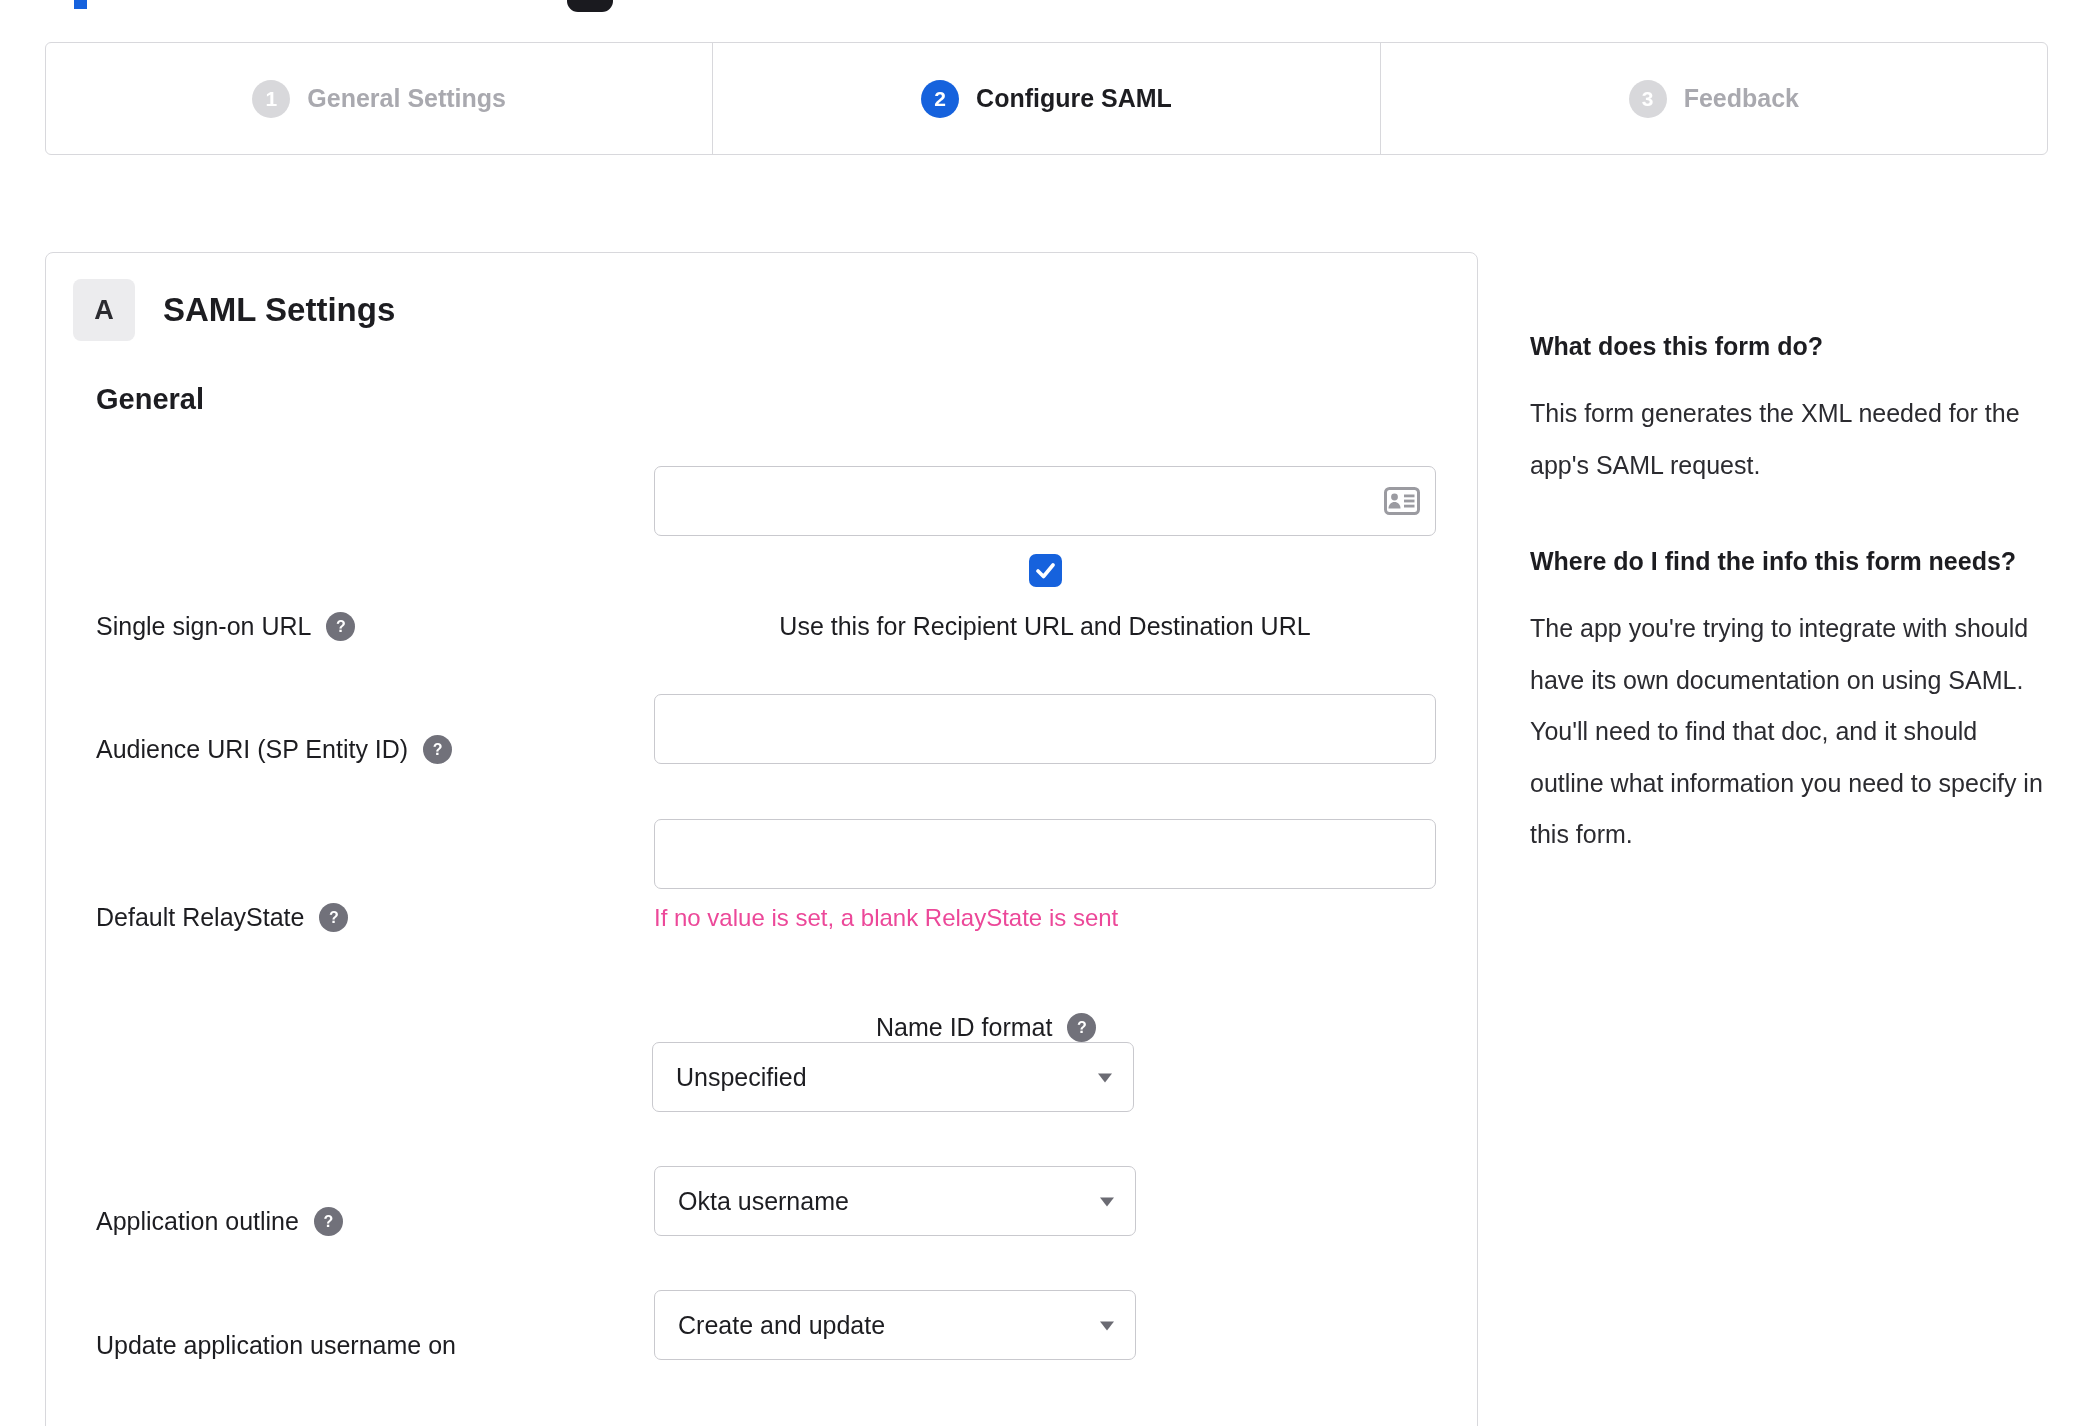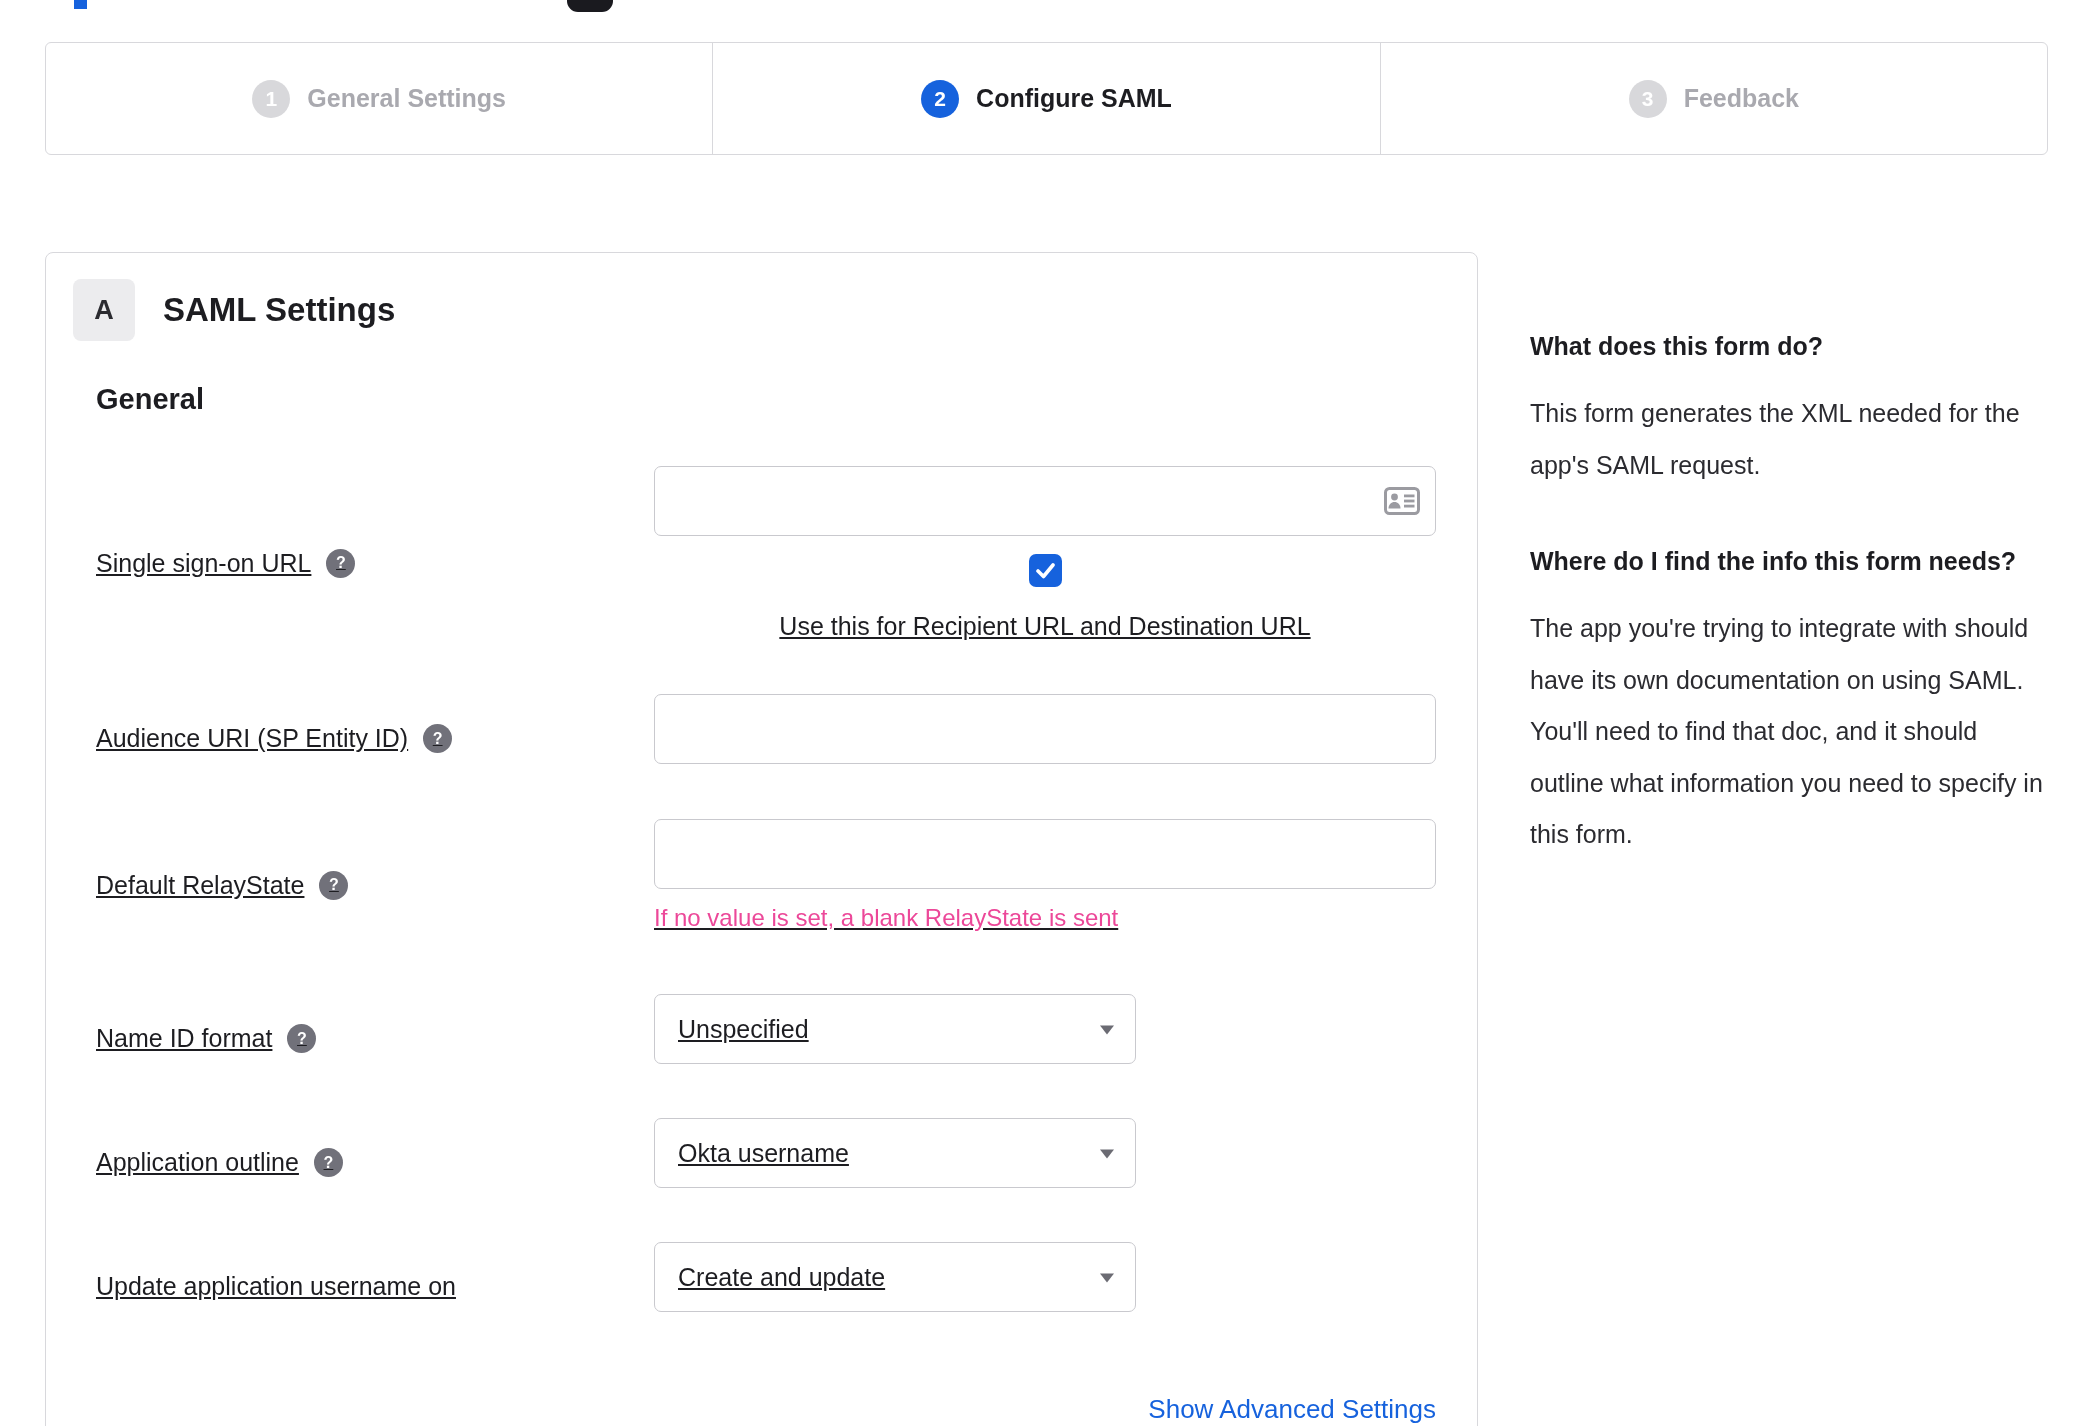--- a/index.html
+++ b/index.html
@@ -38,21 +38,21 @@
   }
   .panel-header { display:flex; align-items:center; gap:28px; margin-left:-23px; }
   .panel-badge {
     width:62px; height:62px; border-radius:8px; background:#ececee;
     display:flex; align-items:center; justify-content:center;
     font-size:27px; font-weight:bold; color:#2b2b30;
   }
   .panel-title { font-size:33px; font-weight:bold; }
   .section-title { font-size:29px; font-weight:bold; margin-top:42px; }
 
-  .form-row { display:flex; align-items:center;text-decoration:underline; }
+  .form-row { display:flex; align-items:flex-end; }
   .label-col { width:558px; flex:0 0 auto; padding-top:19px; display:flex; align-items:center; }
   .field-label { font-size:25px; color:#1d1d21; }
   .help-icon {
     width:29px; height:29px; border-radius:50%; background:#71717a; color:#fff;
     font-size:16px; font-weight:bold; display:inline-flex; align-items:center; justify-content:center;
     margin-left:15px; cursor:pointer; flex:0 0 auto;
   }
   .control-col { width:782px; flex:0 0 auto; }
 
   .text-input-wrap { position:relative; width:782px; }
@@ -88,21 +88,21 @@
   
   .side { position:absolute; left:1530px; top:326px; width:524px; }
   .side-h { font-size:25px; font-weight:bold; line-height:1.6; color:#1d1d21; }
   .side-p { font-size:25px; line-height:2.06; color:#2b2b30; margin-top:22px; }
   .side-h.second { margin-top:50px; }
 
   
   .row-sso      { margin-top:50px; }
   .row-audience { margin-top:53px; }
   .row-relay    { margin-top:55px; }
-  .row-nameid   { margin-top:62px; }
+  .row-nameid   { margin-top:62px;flex-direction:column; }
   .row-appuser  { margin-top:54px; }
   .row-update   { margin-top:54px; }
 </style>
 </head>
 <body>
 
 <div class="frag-blue"></div>
 <div class="frag-black"></div>
 
 <div class="stepper">

